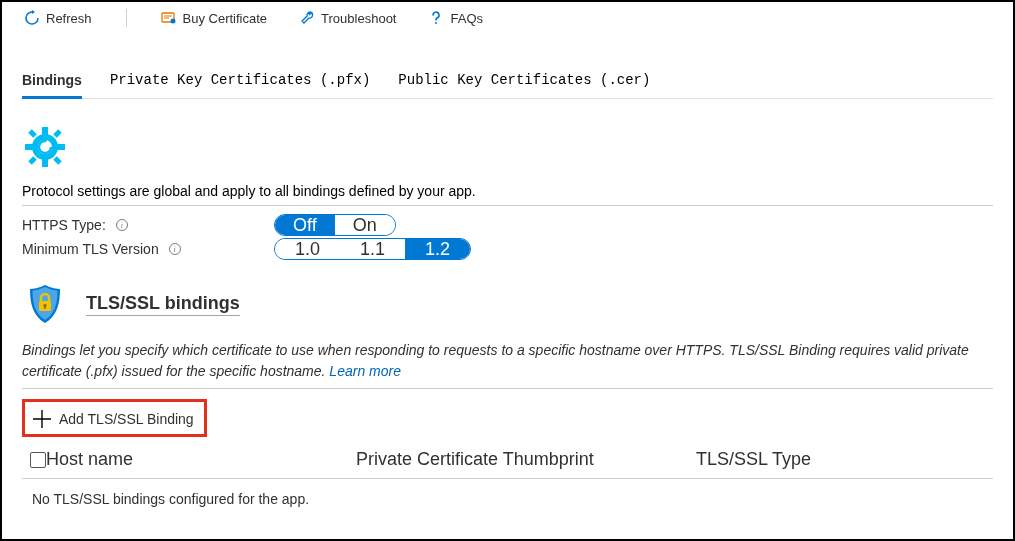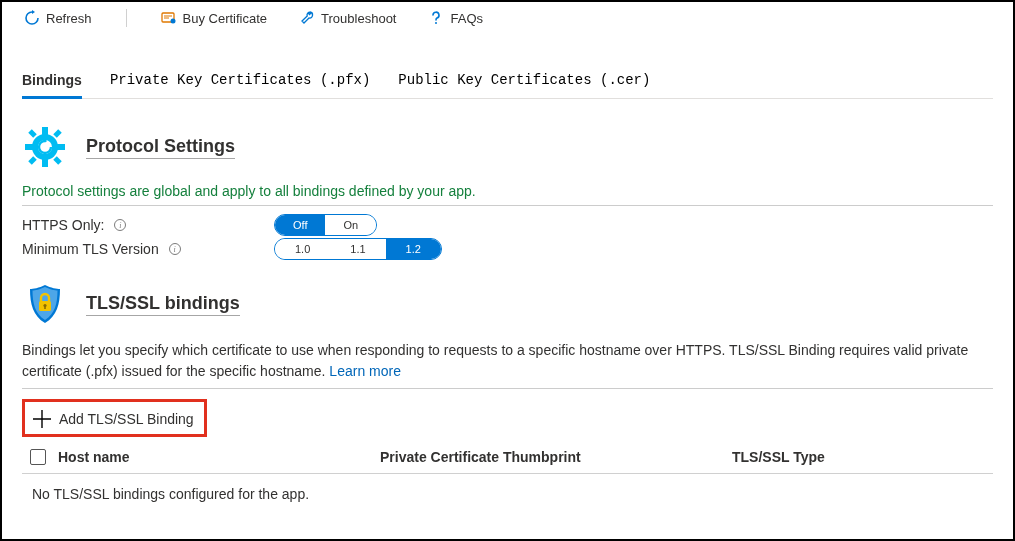--- a/index.html
+++ b/index.html
@@ -72,21 +72,21 @@
   }
   .section-title {
     font-size: 18px;
     font-weight: 600;
     color: #323130;
     border-bottom: 1px solid #a6a6a6;
     padding-bottom: 1px;
   }
   .desc {
     font-size: 14px;
-    color: #15803d;
+    color: #000000;
     margin: 14px 0 8px 0;
     padding-bottom: 6px;
     border-bottom: 1px solid #ccc;
   }
   .settings-table { margin-top: 8px; }
   .srow {
     display: flex;
     align-items: center;
     margin: 2px 0;
     font-size: 14px;
@@ -110,55 +110,56 @@
   .pill-group {
     display: inline-flex;
     border: 1px solid #0078d4;
     border-radius: 14px;
     overflow: hidden;
     height: 22px;
     align-items: stretch;
   }
   .pill {
     padding: 0 18px;
-    font-size: 11px;
+    font-size: 18px;
     display: flex;
     align-items: center;
     cursor: pointer;
     color: #323130;
     background: #fff;
   }
   .pill.selected { background: #0078d4; color: #fff; }
   .pill3 { padding: 0 20px; }
   .sec2 { margin-top: 22px; }
   .desc2 {
     font-size: 14px;
     margin-top: 14px;
     line-height: 1.5;
     padding-bottom: 6px;
     border-bottom: 1px solid #ccc;
+    font-style: italic;
   }
   .link { color: #0066b8; cursor: pointer; }
   .add-row {
     margin-top: 10px;
     display: inline-flex;
     align-items: center;
     gap: 6px;
     padding: 6px 10px 4px 6px;
     border: 3px solid #e1301e;
     cursor: pointer;
     font-size: 14px;
   }
   .plus-svg { display: block; }
   .table-head {
     display: flex;
     align-items: center;
-    gap: 12px;
-    font-weight: 700;
-    font-size: 14px;
+    gap: 0;
+    font-weight: 400;
+    font-size: 18px;
     padding: 6px 2px 8px 8px;
     border-bottom: 1px solid #d0d0d0;
     margin-top: 6px;
   }
   .th-check {
     width: 16px; height: 16px; border: 1px solid #555; background: #fff;
     border-radius: 2px;
   }
   .th1 { width: 310px; }
   .th2 { width: 340px; }
@@ -228,29 +229,28 @@
             <rect x="6" y="6" width="7" height="5" transform="rotate(45 9.5 8.5)"></rect>
             <rect x="31" y="6" width="7" height="5" transform="rotate(-45 34.5 8.5)"></rect>
             <rect x="6" y="33" width="7" height="5" transform="rotate(-45 9.5 35.5)"></rect>
             <rect x="31" y="33" width="7" height="5" transform="rotate(45 34.5 35.5)"></rect>
           </g>
           <circle cx="22" cy="22" r="7" fill="#fff"></circle>
           <path d="M22 16 a6 6 0 1 0 6 6" fill="none" stroke="#00bcf2" stroke-width="2.4"></path>
           <path d="M22 14.5 l0 3 l2.2-1.5 Z" fill="#00bcf2"></path>
         </svg>
       </span>
-      <span class="section-title">Protocol Settings</span>
     </div>
 
     <div class="desc">Protocol settings are global and apply to all bindings defined by your app.</div>
 
     <div class="settings-table">
       <div class="srow">
         <div class="slabel">
-          <span>HTTPS Only:</span>
+          <span>HTTPS Type:</span>
           <span class="info-circle">i</span>
         </div>
         <div class="pill-group">
           <div class="pill selected">Off</div>
           <div class="pill">On</div>
         </div>
       </div>
       <div class="srow">
         <div class="slabel">
           <span>Minimum TLS Version</span>

